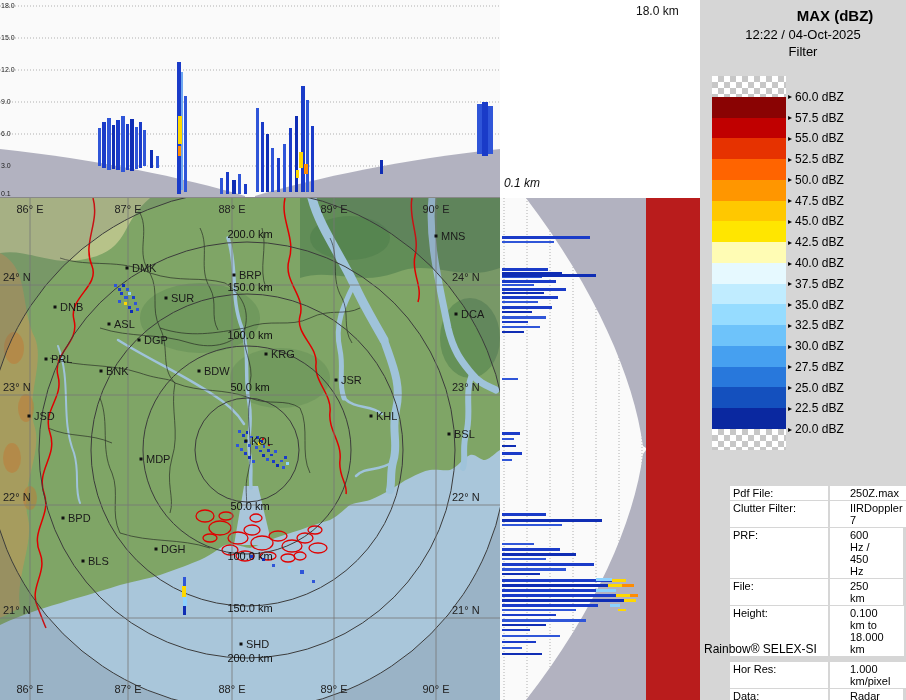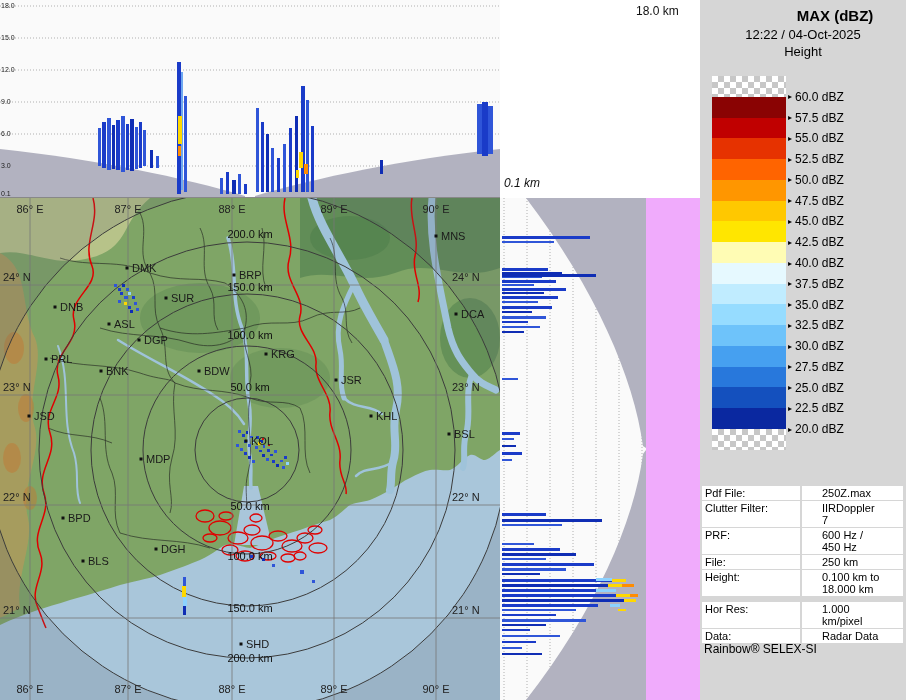--- a/index.html
+++ b/index.html
@@ -1,37 +1,37 @@
 <!DOCTYPE html>
 <html><head>
 <meta charset="utf-8">
 <style>
   html,body{margin:0;padding:0;background:#fff;}
-  #app{position:relative;width:906px;height:700px;background:#f0abfc;overflow:hidden;
+  #app{position:relative;width:906px;height:700px;background:#b91c1c;overflow:hidden;
        font-family:"Liberation Sans",sans-serif;}
   .abs{position:absolute;}
   svg text{font-family:"Liberation Sans",sans-serif;}
   
   #top-panel{left:0;top:0;width:500px;height:198px;}
   #axis-strip{left:500px;top:0;width:200px;height:198px;background:#fff;}
   #map-panel{left:0;top:198px;width:500px;height:502px;}
   #right-panel{left:500px;top:198px;width:146px;height:502px;}
   #legend-panel{left:700px;top:0;width:206px;height:700px;background:#d6d6d6;}
   .axis-km{position:absolute;font-size:12px;color:#111;white-space:nowrap;}
   
   .leg-title{position:absolute;top:7px;left:0;width:100%;text-align:center;font-size:15px;font-weight:bold;color:#000;margin-left:32px;}
   .leg-sub1{position:absolute;top:27px;left:0;width:100%;text-align:center;font-size:13px;color:#000;}
   .leg-sub2{position:absolute;top:44px;left:0;width:100%;text-align:center;font-size:13px;color:#000;}
   #colorbar{position:absolute;left:12px;top:76px;width:74px;}
   .swatch{width:74px;}
   .checker{background-color:#ddd;background-image:repeating-conic-gradient(#c7c7c7 0% 25%, #ffffff 0% 50%);background-size:12px 12px;}
   .cb-label{position:absolute;left:88px;height:14px;display:flex;align-items:center;font-size:12px;color:#000;white-space:nowrap;}
   .cb-tri{font-size:8px;margin-right:3px;}
   #info-rows{position:absolute;left:2px;top:486px;width:201px;}
-  .info-row{display:flex;margin-bottom:1px;}
+  .info-row{display:flex;margin-bottom:1px;margin-left:28px;}
   .info-label{background:#fff;width:92px;padding:1px 3px;font-size:11px;color:#000;white-space:nowrap;flex:none;}
   .info-value{background:#fff;flex:1;margin-left:2px;padding:1px 20px;font-size:11px;color:#000;white-space:pre-line;}
   .spacer{height:5px;}
   #legend-footer{position:absolute;left:4px;top:642px;font-size:12px;color:#000;}
 </style>
 </head>
 <body>
 
 <div id="app">
 
@@ -459,21 +459,21 @@
           <rect x="124" y="401" width="12" height="3" fill="#ffd800"></rect>
           <rect x="110" y="406" width="10" height="3" fill="#8cd2ff"></rect>
           <rect x="118" y="411" width="8" height="2" fill="#ffd800"></rect>
         </g>
     </svg>
   </div>
 
   <div id="legend-panel" class="abs">
     <div class="leg-title">MAX (dBZ)</div>
     <div class="leg-sub1">12:22 / 04-Oct-2025</div>
-    <div class="leg-sub2">Height</div>
+    <div class="leg-sub2">Filter</div>
     <div id="colorbar">
         <div class="swatch checker" style="height: 20.78px;"></div>
         <div class="swatch" style="background: rgb(138, 3, 3); height: 20.78px;"></div>
         <div class="swatch" style="background: rgb(192, 0, 0); height: 20.78px;"></div>
         <div class="swatch" style="background: rgb(230, 50, 0); height: 20.78px;"></div>
         <div class="swatch" style="background: rgb(255, 100, 0); height: 20.78px;"></div>
         <div class="swatch" style="background: rgb(255, 150, 0); height: 20.78px;"></div>
         <div class="swatch" style="background: rgb(255, 200, 0); height: 20.78px;"></div>
         <div class="swatch" style="background: rgb(255, 230, 0); height: 20.78px;"></div>
         <div class="swatch" style="background: rgb(255, 252, 180); height: 20.78px;"></div>

